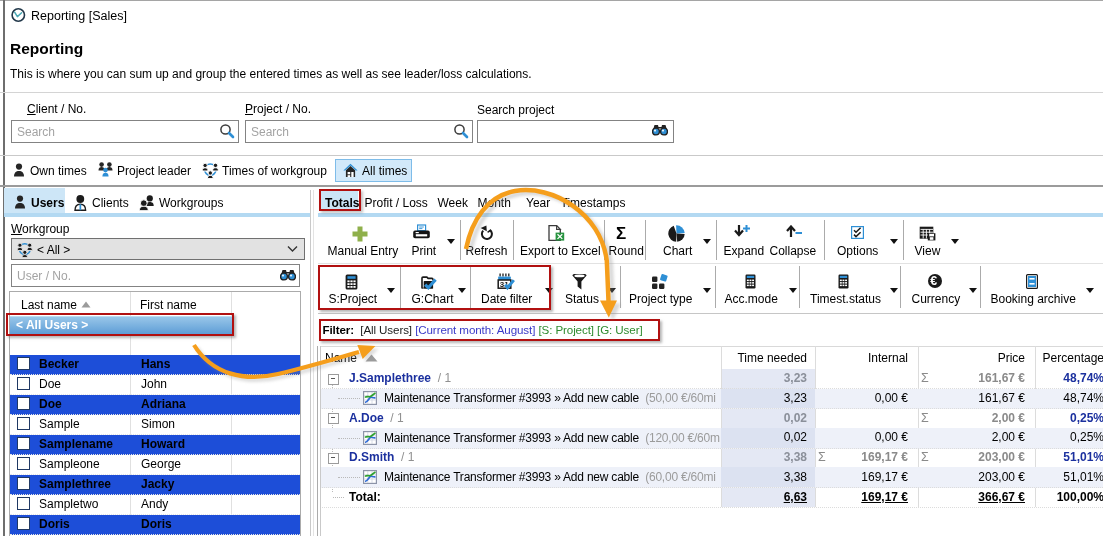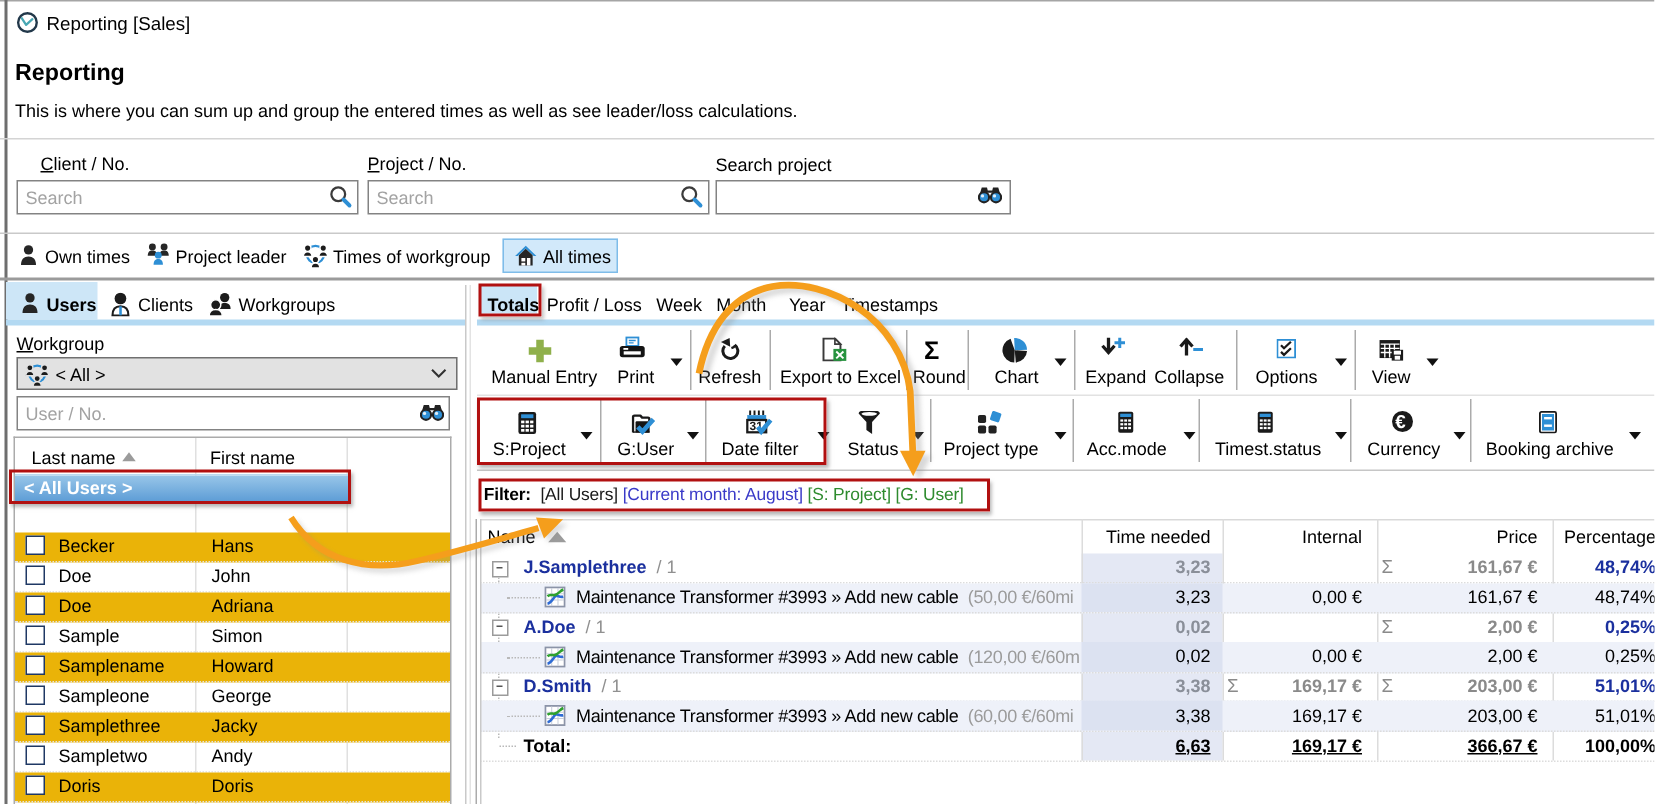--- a/index.html
+++ b/index.html
@@ -160,21 +160,21 @@
 
 <div class="abs" style="left:10px;top:316px;width:224px;height:18px;background:linear-gradient(#98C6E9,#5B9BD5);border-top:1px solid #BBD9F0;"></div>
 <div class="abs" style="left:16px;top:318px;color:#fff;font-weight:bold;">&lt; All Users &gt;</div>
 <div class="redbox" style="left:6px;top:313px;width:224px;height:19px;border-width:2.5px;"></div>
 
 <style>
 .urow{position:absolute;left:10px;width:290px;height:19px;border-bottom:1px dotted #E4E4E4;}
 .cb{position:absolute;left:7px;top:2px;width:11px;height:11px;border:1.6px solid #1F3864;background:#fff;}
 .ln{position:absolute;left:29px;top:2px;}
 .fn{position:absolute;left:131px;top:2px;}
-.tint{background:#eab308;}
+.tint{background:#1d4ed8;font-weight:bold;}
 </style>
 <div class="urow" style="top:335px;margin-top:19px;">
     <span class="cb"></span>
     <span class="ln">Banff</span>
     <span class="fn">Steve</span>
   </div>
 <div class="urow tint" style="top:355px;">
     <span class="cb"></span>
     <span class="ln">Becker</span>
     <span class="fn">Hans</span>
@@ -344,21 +344,21 @@
 </svg>
 <div class="tb2lbl" style="left:328.5px;">S:Project</div>
 <div class="dd" style="left:387px;top:288px;"></div>
 
 <svg class="abs" style="left:421px;top:274.5px;" width="18" height="16" viewBox="0 0 18 16">
   <path d="M1 13.4 L1 3.1 Q1 2.1 2 2.1 L5.9 2.1 L7.1 3.4 L11 3.4 Q11.9 3.4 11.9 4.3 L11.9 5.6" fill="none" stroke="#1A1A1A" stroke-width="1.6" stroke-linejoin="round"></path>
   <rect x="2.7" y="5.9" width="9.4" height="7.5" rx="0.8" fill="#141414"></rect>
   <rect x="1" y="12.6" width="11.1" height="0.9" fill="#141414"></rect>
   <path d="M4.2 9.6 L7.3 12.8 L14.6 4.6" fill="none" stroke="#2E8FD5" stroke-width="3.1"></path>
 </svg>
-<div class="tb2lbl" style="left:411.5px;">G:User</div>
+<div class="tb2lbl" style="left:411.5px;">G:Chart</div>
 <div class="dd" style="left:457.5px;top:288px;"></div>
 
 <svg class="abs" style="left:497px;top:272.5px;" width="20" height="18" viewBox="0 0 20 18">
   <g stroke="#1A1A1A" stroke-width="1.3">
     <line x1="3.1" y1="0.6" x2="3.1" y2="3.6"></line>
       <line x1="6" y1="0.6" x2="6" y2="3.6"></line>
     <line x1="8.9" y1="0.6" x2="8.9" y2="3.6"></line>
       <line x1="11.8" y1="0.6" x2="11.8" y2="3.6"></line>
   </g>
   <rect x="1.2" y="3.8" width="12.6" height="3.2" fill="#2E8FD5"></rect>

